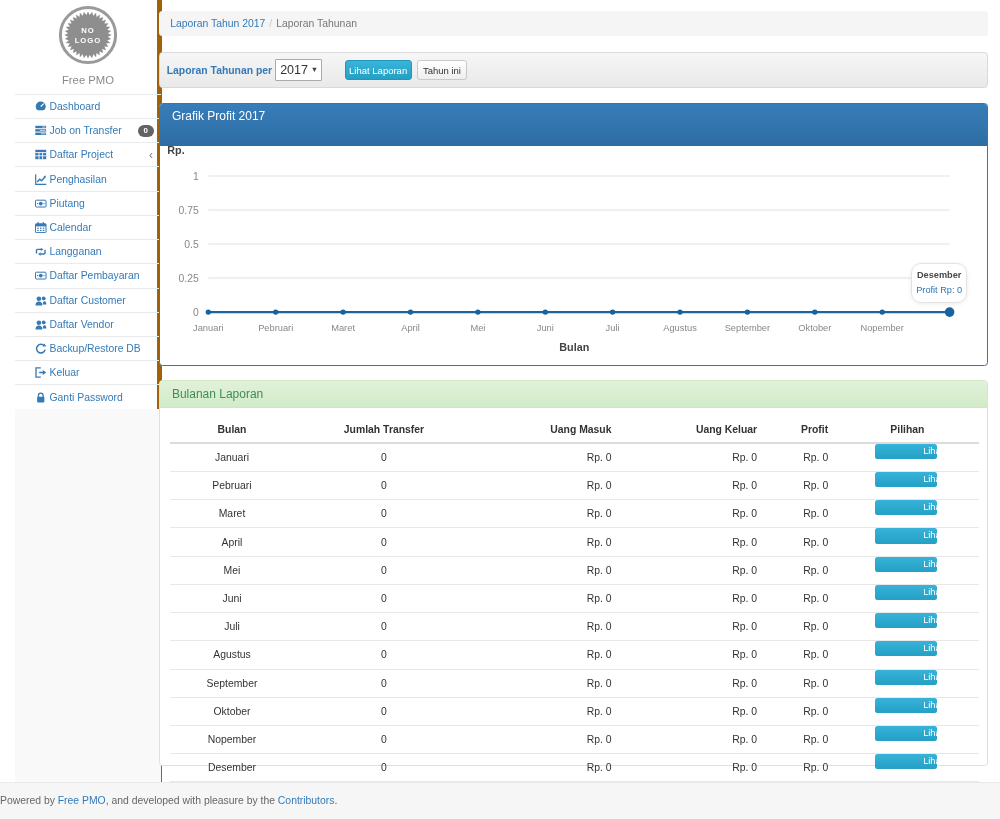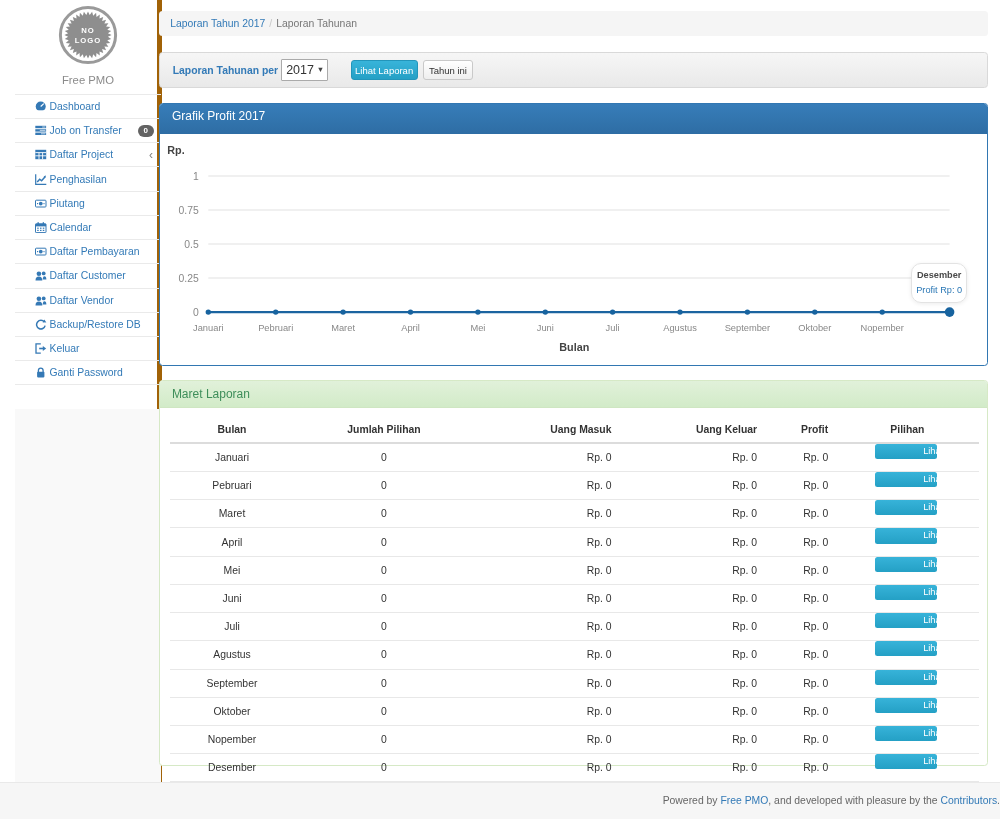--- a/index.html
+++ b/index.html
@@ -5,36 +5,36 @@
 #sidebar { position:absolute; left:15px; top:0; width:147px; height:782px; background:#fff; border-right:5px solid #a16207; }
 #sidefill { position:absolute; left:0; top:409px; width:146px; height:373px; background:#f9f9f9; }
 #logo { position:absolute; left:0; top:0; width:146px; }
 #freepmo { position:absolute; top:73.5px; width:146px; text-align:center; font-size:11.3px; color:#8b8b8b; }
 ul.menu { position:absolute; top:93.8px; left:0; width:146px; list-style:none; border-top:1px solid #eaeaea; }
 ul.menu li { height:24.23px; display:flex; align-items:center; border-bottom:1px solid #eaeaea; padding-left:20px; position:relative; }
 .mi { flex:0 0 auto; }
 .mt { margin-left:3px; font-size:10.4px; color:#337ab7; white-space:nowrap; }
 .badge0 { position:absolute; right:7.5px; top:5.8px; width:15.6px; height:12.2px; background:#636363; color:#fff; border-radius:7px; font-size:8px; font-weight:bold; text-align:center; line-height:12.2px; }
 .chev { position:absolute; right:8px; top:4.5px; color:#808080; font-size:12px; }
-#footer { position:absolute; left:0; top:782px; width:1000px; height:37px; background:#f6f6f6; border-top:1px solid #e9e9e9; text-align:right; font-size:10.4px; color:#666; line-height:36px; }
+#footer { position:absolute; left:0; top:782px; width:1000px; height:37px; background:#f6f6f6; border-top:1px solid #e9e9e9; text-align:left; font-size:10.4px; color:#666; line-height:36px; }
 #footer a { color:#337ab7; text-decoration:none; }
 .abs { position:absolute; }
 #crumb { left:158.7px; top:10.5px; width:829.6px; height:25.7px; background:#f5f5f5; border-radius:3.5px; font-size:10.4px; line-height:25.7px; padding-left:11.5px; color:#777; }
 #crumb a { color:#337ab7; text-decoration:none;text-align:right; }
 #crumb .sep { color:#c8c8c8; padding:0 4px; }
-#formpanel { left:158.7px; top:51.6px; width:829.6px; height:36.9px; background:linear-gradient(#f6f6f6,#e9e9e9); border:1px solid #d9d9d9; border-radius:3.5px; display:flex; align-items:center; padding-left:13px; }
+#formpanel { left:158.7px; top:51.6px; width:829.6px; height:36.9px; background:linear-gradient(#f6f6f6,#e9e9e9); border:1px solid #d9d9d9; border-radius:3.5px; display:flex; align-items:center; padding-left:7px; }
 #formpanel .lbl { font-size:10.4px; font-weight:bold; color:#337ab7; }
 #formpanel select { width:46.5px; height:21.6px; margin-left:3px; font-size:12.5px; font-family:"Liberation Sans",sans-serif; color:#333; border:1px solid #aaa; border-radius:1px; background:#fff; padding-left:4px; appearance:none; -webkit-appearance:none; }
 .selwrap { position:relative; }
 .selwrap:after { content:"\25BC"; position:absolute; right:3.5px; top:6px; font-size:7.5px; color:#444; pointer-events:none; }
 .btn { display:inline-block; height:20.5px; line-height:19px; border-radius:3px; font-size:9.5px; text-align:center; }
 #btn-lihat { width:67px; margin-left:23px; background:linear-gradient(#38b4da,#25a0c5); border:1px solid #2395ba; color:#fff; }
 #btn-tahun { width:50.6px; margin-left:5px; background:linear-gradient(#fff,#eee); border:1px solid #c9c9c9; color:#333; }
 #chartpanel { left:158.7px; top:103.4px; width:829.6px; height:262.6px; border:1px solid #3277b2; border-radius:3.5px; background:#fff; }
-#chartpanel .hd { height:30px; background:linear-gradient(#377db9,#2e6da4); border-radius:2.5px 2.5px 0 0; color:#fff; font-size:12px; line-height:25.6px; padding-left:12.2px; }
+#chartpanel .hd { height:42px; background:linear-gradient(#377db9,#2e6da4); border-radius:2.5px 2.5px 0 0; color:#fff; font-size:12px; line-height:25.6px; padding-left:12.2px; }
 #tooltip { position:absolute; left:751.5px; top:158.5px; width:56px; height:40px; background:rgba(255,255,255,0.96); border:1px solid #e3e3e3; border-radius:10px; box-shadow:0 1px 4px rgba(0,0,0,0.08); text-align:center; }
 #tooltip .t1 { font-size:9.2px; font-weight:bold; color:#4a4a4a; margin-top:6.5px; }
 #tooltip .t2 { font-size:9.2px; color:#2a77b5; margin-top:4.5px; }
 #detailpanel { left:158.7px; top:380.4px; width:829.6px; height:386px; border:1px solid #d6e9c6; border-radius:3.5px; background:#fff; }
 #detailpanel .hd { height:26.2px; background:linear-gradient(#e1f1da,#d2ebc8); border-bottom:1px solid #cfe6c2; border-radius:2.5px 2.5px 0 0; color:#3e8e5a; font-size:12px; line-height:26.2px; padding-left:12.2px; }
 table { border-collapse:collapse; table-layout:fixed; margin:10.5px 0 0 10.3px; width:808.6px; font-size:10.4px; color:#333; }
 th { font-weight:bold; border-bottom:2px solid #dcdcdc; height:24.8px; padding:0 8px; }
 td { border-top:1px solid #e8e8e8; height:24.27px; padding:0 8px; }
 tr.tot td { font-weight:normal; }
 td.c, th.c { text-align:center; }
@@ -110,20 +110,29 @@
           <g fill="#3579b5">
             <rect x="2.2" y="5.6" width="1.5" height="1.2"></rect>
             <rect x="5" y="5.6" width="1.5" height="1.2"></rect>
             <rect x="7.8" y="5.6" width="1.5" height="1.2"></rect>
             <rect x="2.2" y="7.8" width="1.5" height="1.2"></rect>
             <rect x="5" y="7.8" width="1.5" height="1.2"></rect>
             <rect x="7.8" y="7.8" width="1.5" height="1.2"></rect>
           </g>
         </svg>
         <span class="mt">Calendar</span>
+      </li>
+<li>
+        <svg class="mi" width="11.5" height="11" viewBox="0 0 11.5 11">
+          <path d="M1.5,7.6 V4.4 Q1.5,3.4 2.5,3.4 H6" stroke="#3579b5" stroke-width="1.4" fill="none"></path>
+          <path d="M5.8,1.7 L5.8,5.1 L8.4,3.4 Z" fill="#3579b5"></path>
+          <path d="M10,3.8 V7 Q10,8 9,8 H5.5" stroke="#3579b5" stroke-width="1.4" fill="none"></path>
+          <path d="M5.7,6.3 L5.7,9.7 L3.1,8 Z" fill="#3579b5"></path>
+        </svg>
+        <span class="mt">Langganan</span>
       </li>
 <li>
         <svg class="mi" width="11.5" height="11" viewBox="0 0 11.5 11">
           <rect x="0.5" y="2.2" width="10.5" height="6.8" rx="0.8" stroke="#3579b5" stroke-width="1" fill="none"></rect>
           <circle cx="5.75" cy="5.6" r="1.9" fill="#3579b5"></circle>
           <rect x="2" y="5" width="1" height="1.2" fill="#3579b5"></rect>
           <rect x="8.5" y="5" width="1" height="1.2" fill="#3579b5"></rect>
         </svg>
         <span class="mt">Daftar Pembayaran</span>
       </li>
@@ -220,34 +229,34 @@
 <text x="7.3" y="24.0" font-size="10.8" font-weight="bold" fill="#444">Rp.</text>
 <text x="414.3" y="221.3" text-anchor="middle" font-size="10.8" font-weight="bold" fill="#444">Bulan</text>
 </svg>
  <div id="tooltip">
       <div class="t1">Desember</div>
       <div class="t2">Profit Rp: 0</div>
     </div>
 </div>
 
 <div id="detailpanel" class="abs">
- <div class="hd">Maret Laporan</div>
+ <div class="hd">Bulanan Laporan</div>
  <table>
   <colgroup>
         <col style="width:124px">
         <col style="width:180px">
         <col style="width:145.5px">
         <col style="width:145.6px">
         <col style="width:71.1px">
         <col style="width:142.4px">
       </colgroup>
   <thead>
         <tr>
           <th class="c">Bulan</th>
-          <th class="c">Jumlah Pilihan</th>
+          <th class="c">Jumlah Transfer</th>
           <th class="r">Uang Masuk</th>
           <th class="r">Uang Keluar</th>
           <th class="r">Profit</th>
           <th class="c">Pilihan</th>
         </tr>
       </thead>
   <tbody>
 <tr>
           <td class="c">Januari</td>
           <td class="c">0</td>

